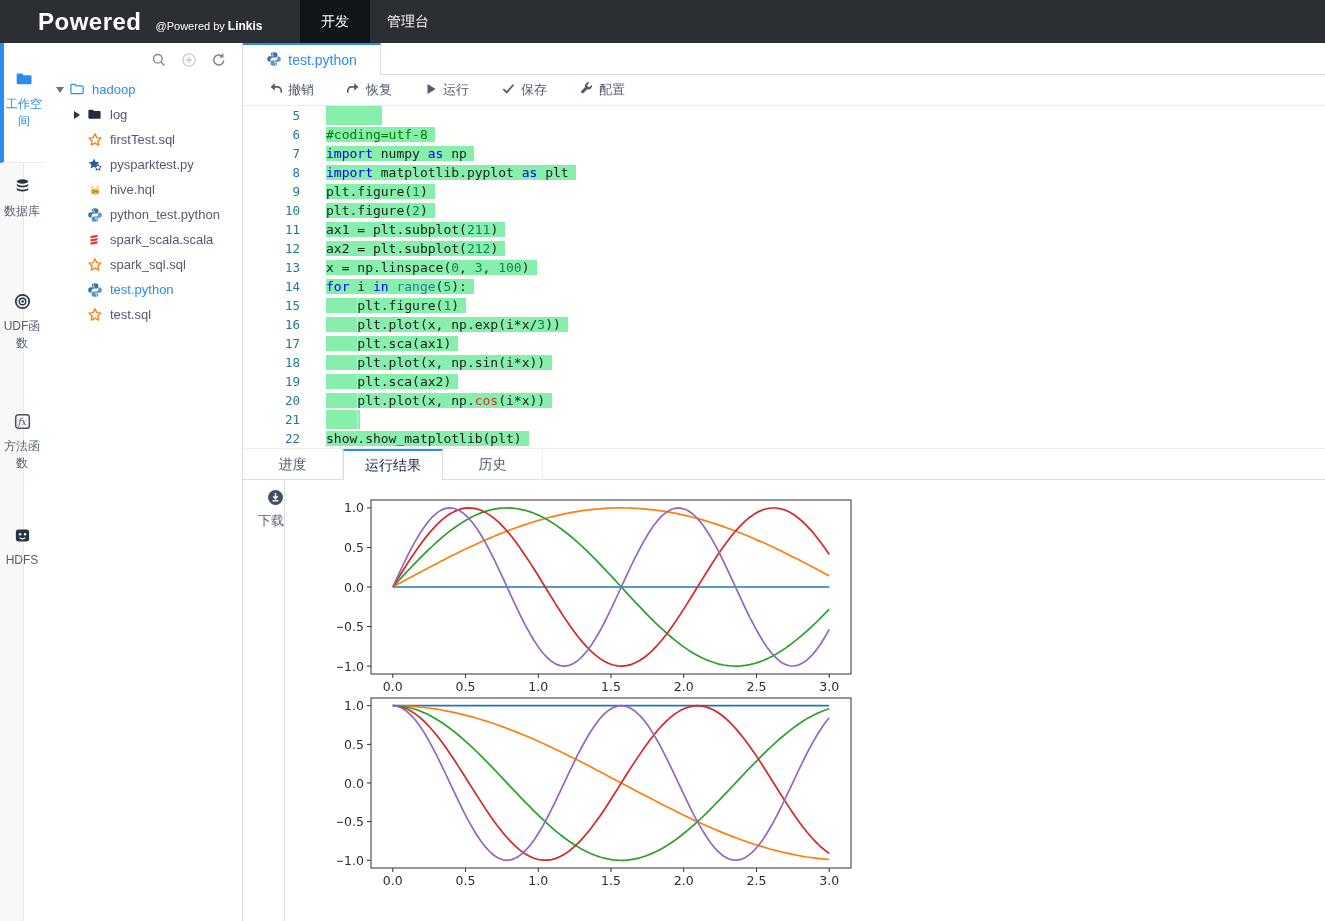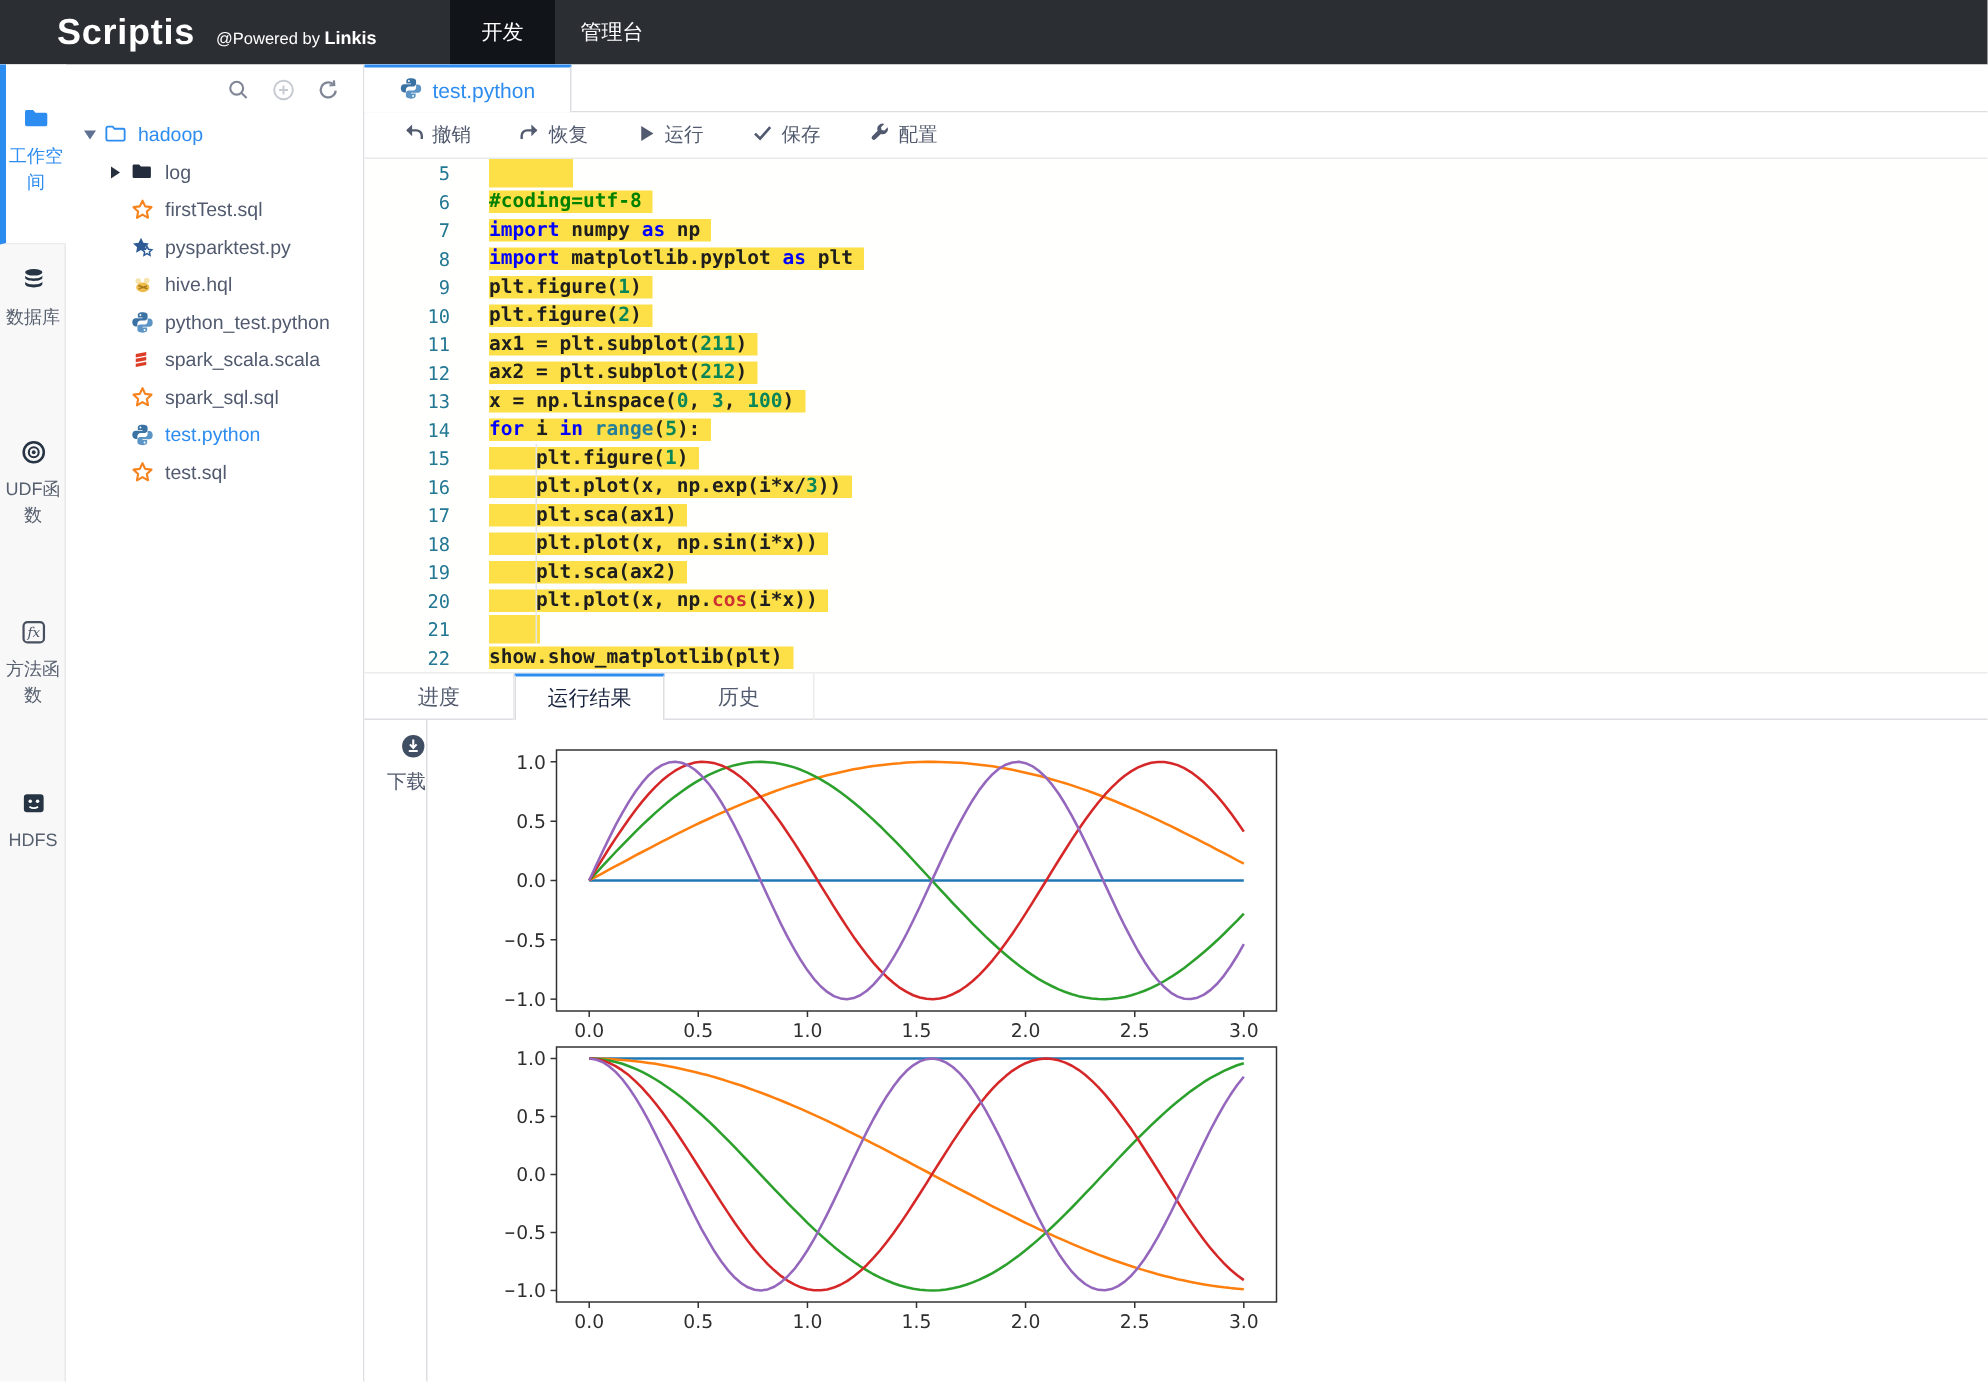--- a/index.html
+++ b/index.html
@@ -9,21 +9,21 @@
   .app-header{position:absolute;left:0;top:0;width:1325px;height:43px;background:#2b2e33;display:flex;align-items:center;}
   .logo-wrap{margin-left:38px;display:flex;align-items:baseline;color:#fff;}
   .logo{font-size:24px;font-weight:bold;letter-spacing:.5px;}
   .powered{font-size:11px;margin-left:14px;}
   .powered b{font-size:12px;}
   .nav-tab{position:absolute;top:0;height:43px;line-height:43px;text-align:center;color:#fff;font-size:14px;cursor:pointer;}
   .nav-tab.active{background:#111419;}
   #nav-dev{left:300px;width:70px;}
   #nav-admin{left:373px;width:70px;}
   
-  .rail{position:absolute;left:0;top:43px;width:44px;bottom:0;background:#f8f8f9;border-right:1px solid #e8e8e9;}
+  .rail{position:absolute;left:0;top:43px;width:24px;bottom:0;background:#f8f8f9;border-right:1px solid #e8e8e9;}
   .rail-item{position:absolute;left:0;width:44px;display:flex;flex-direction:column;align-items:center;gap:5px;font-size:12px;color:#57606f;cursor:pointer;}
   .rail-item .rail-label{width:40px;text-align:center;word-break:break-all;line-height:17px;}
   .rail-item.active{background:#fff;border-left:4px solid #2d8cf0;border-bottom:1px solid #ebebeb;color:#2d8cf0;height:120px;padding-top:27px;}
   .rail-item.active .rail-label{width:36px;}
   #rail-1{top:135px}#rail-2{top:250px}#rail-3{top:370px}#rail-4{top:484px}
   
   .tree{position:absolute;left:44px;top:43px;width:199px;bottom:0;background:#fff;border-right:1px solid #dcdee2;}
   .tree-hd{height:34px;display:flex;justify-content:flex-end;align-items:center;gap:14px;padding-right:15px;}
   .tree-hd .tico{cursor:pointer;display:flex;}
   .tn{height:25px;display:flex;align-items:center;font-size:13px;color:#515a6e;cursor:pointer;white-space:nowrap;}
@@ -35,39 +35,39 @@
   .car-right{width:0;height:0;border-top:4.5px solid transparent;border-bottom:4.5px solid transparent;border-left:6px solid #26303e;}
   
   .tabbar{position:absolute;left:243px;top:43px;right:0;height:32px;background:#fff;border-bottom:1px solid #dcdee2;}
   .ed-tab{position:absolute;left:0;top:0;width:138px;height:32px;background:#fff;border-top:2px solid #2d8cf0;border-right:1px solid #dcdee2;display:flex;align-items:center;justify-content:center;gap:6px;color:#2d8cf0;font-size:14px;cursor:pointer;}
   .ed-toolbar{position:absolute;left:243px;top:75px;right:0;height:31px;background:#fff;border-bottom:1px solid #e8eaec;display:flex;align-items:center;padding-left:25px;gap:32px;}
   .tb-item{display:flex;align-items:center;gap:5px;font-size:13px;color:#515a6e;cursor:pointer;}
   .code{position:absolute;left:243px;top:106px;right:0;height:342px;background:#fffffe;overflow:hidden;}
   .cl{display:flex;height:19px;line-height:19px;font-family:"DejaVu Sans Mono","Liberation Mono",monospace;font-size:13px;color:#000;}
   .ln{width:57px;flex:none;text-align:right;color:#237893;font-size:12.5px;}
   .lc{padding-left:26px;white-space:pre;}
-  .sel{background:#fde047;padding-right:7px;font-weight:bold;}
+  .sel{background:#86efac;padding-right:7px;}
   .tk-kw{color:#0000ff}.tk-cm{color:#008000}.tk-nu{color:#098658}.tk-bi{color:#267f99}.tk-er{color:#cd3131}.tk-tx{color:#1e1e1e}
   .indent-guide{position:absolute;left:114px;top:190px;width:1px;height:133px;background:#e5e5e5;}
   
   .restabs{position:absolute;left:243px;top:448px;right:0;height:32px;background:#fff;border-top:1px solid #ececec;border-bottom:1px solid #dcdee2;display:flex;}
   .rtab{width:100px;height:31px;line-height:31px;text-align:center;font-size:14px;color:#515a6e;border-right:1px solid #ececec;cursor:pointer;}
   .rtab.active{height:32px;line-height:28px;background:#fff;border:1px solid #dcdee2;border-top:2px solid #2d8cf0;border-bottom:1px solid #fff;color:#17233d;}
   .resbody{position:absolute;left:243px;top:480px;right:0;bottom:0;background:#fff;}
   .dlcol{position:absolute;left:0;top:0;width:42px;bottom:0;border-right:1px solid #dcdee2;}
   .dlbtn{margin-top:9px;display:flex;flex-direction:column;align-items:flex-end;gap:3px;font-size:13px;color:#515a6e;cursor:pointer;}
   .chart{position:absolute;}
   .tick{font-family:"DejaVu Sans",sans-serif;font-size:12.5px;fill:#2e2e2e;}
 </style>
 </head>
 <body>
 
 <div class="app-header">
   <div class="logo-wrap">
-    <span class="logo">Scriptis</span>
+    <span class="logo">Powered</span>
     <span class="powered"><span>@Powered by</span> <b>Linkis</b></span>
   </div>
   <div class="nav-tab active" id="nav-dev">开发</div>
   <div class="nav-tab" id="nav-admin">管理台</div>
 </div>
 
 <div class="rail">
   <div class="rail-item active">
     <span><svg width="18" height="18" viewBox="0 0 16 16">
           <path d="M1.5 4a1 1 0 0 1 1-1h3.8l1.4 1.6h6a1 1 0 0 1 1 1v6a1 1 0 0 1-1 1H2.5a1 1 0 0 1-1-1z" fill="#2d8cf0"></path>

